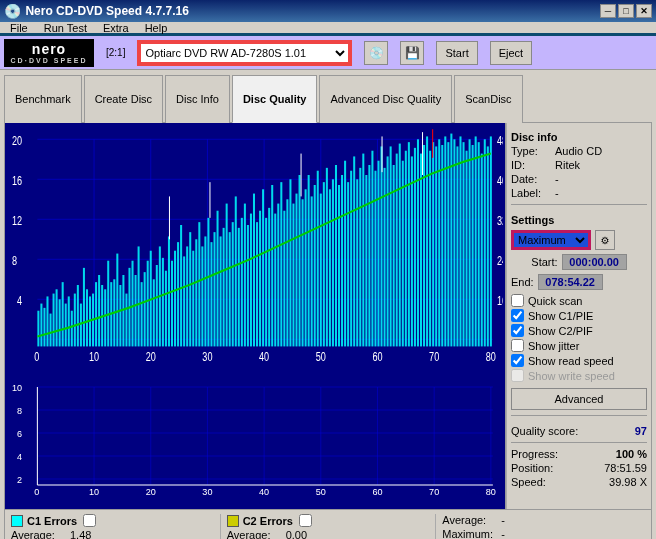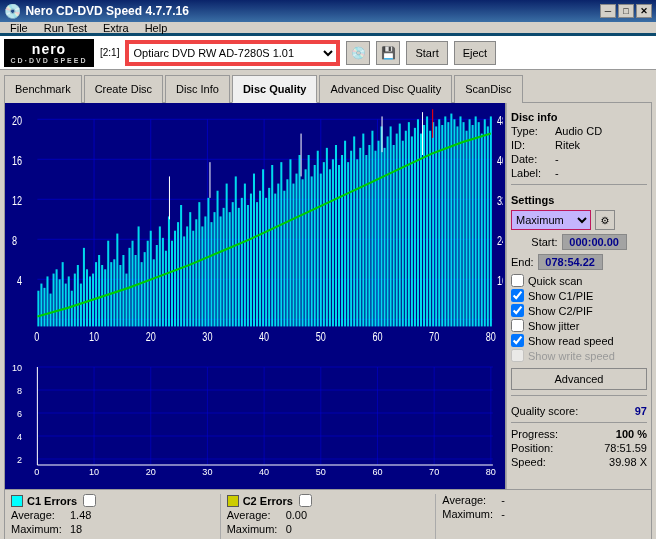--- a/index.html
+++ b/index.html
@@ -36,26 +36,26 @@
       display: flex;
       align-items: center;
       padding: 0 4px;
       gap: 4px;
       border-bottom: 3px solid #0c4a6e;
     }
     .menu-item { padding: 2px 6px; cursor: pointer; font-size: 11px; }
 
     
     #toolbar {
-      background: #ffffff;
+      background: #c4b5fd;
       height: 34px;
       display: flex;
       align-items: center;
       padding: 2px 4px;
-      gap: 6px;
+      gap: 12px;
       border-bottom: 1px solid #999;
     }
     #logo {
       background: black;
       color: white;
       font-size: 10px;
       padding: 2px 4px;
       font-weight: bold;
       width: 90px;
       height: 28px;
@@ -91,21 +91,21 @@
     }
 
     
     #tabs {
       display: flex;
       background: #d4d0c8;
       padding: 4px 4px 0;
       gap: 2px;
     }
     .tab {
-      padding: 7px 10px;
+      padding: 17px 10px;
       border: 1px solid #999;
       border-bottom: none;
       background: #d4d0c8;
       cursor: pointer;
       font-size: 11px;
       position: relative;
       top: 1px;
     }
     .tab.active {
       background: #f0f0f0;
@@ -182,21 +182,21 @@
       flex-direction: column;
       gap: 2px;
       border-left: 1px solid #aaa;
     }
     .section-title { font-weight: bold; font-size: 11px; margin-top: 4px; }
     .info-row { display: flex; gap: 4px; }
     .info-key { width: 40px; }
     .info-val { color: #000; }
     .settings-select {
       width: 80px; height: 20px; font-size: 11px;
-      border: 1px solid #be185d; background: #c4b5fd;
+      border: 3px solid #be185d; background: #1d4ed8;
     }
     .settings-icon-btn {
       width: 20px; height: 20px;
       background: #d4d0c8;
       border: 1px solid #888;
       cursor: pointer;
       font-size: 10px;
     }
     .time-input {
       width: 65px; height: 16px; font-size: 11px;

